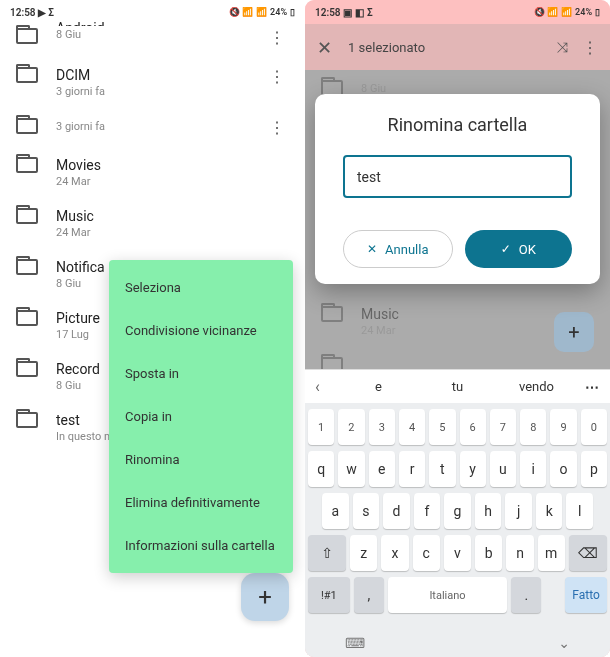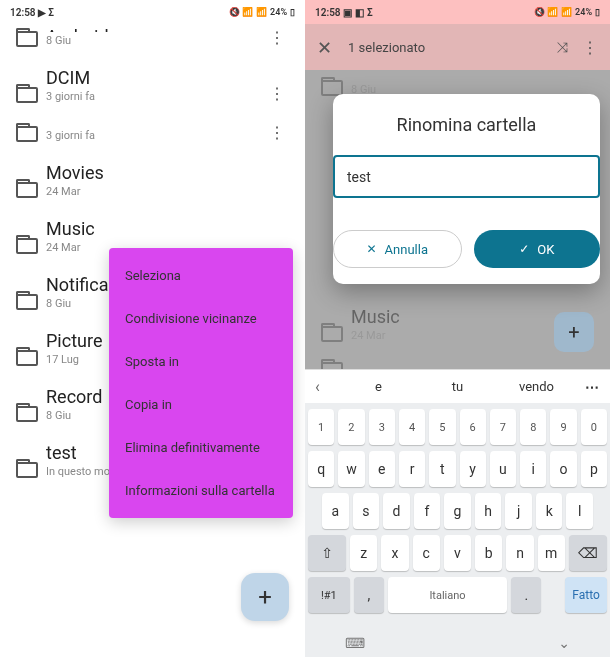--- a/index.html
+++ b/index.html
@@ -1,43 +1,43 @@
 <!DOCTYPE html>
 <html><head>
 <meta charset="utf-8">
 <style>
 * { box-sizing: border-box; margin: 0; padding: 0; font-family: -apple-system, BlinkMacSystemFont, 'Segoe UI', Roboto, sans-serif; }
 body { width: 610px; height: 657px; display: flex; background: #fff; overflow: hidden; }
-.screen { width: 305px; height: 657px; position: relative; overflow: hidden; }
+.screen { width: 305px; height: 657px; position: relative; overflow: hidden; border-radius: 9px; }
 .screen.right { background: #fca5a5; }
 .statusbar { height: 24px; display: flex; justify-content: space-between; align-items: center; padding: 0 10px; font-size: 10px; font-weight: 600; color: #333; }
 .statusbar .icons { display: flex; gap: 3px; align-items: center; font-size: 9px; }
 .header-left { padding: 8px 12px 12px; background: #e8eef4; }
 .header-left .title { color: #1976d2; font-size: 13px; font-weight: 500; }
 .selbar { height: 46px; display: flex; align-items: center; padding: 0 12px; gap: 16px; color: #555; }
 .selbar .x { font-size: 18px; color: #555; }
 .selbar .label { flex: 1; font-size: 13px; color: #444; }
 .selbar .shuffle { font-size: 14px; letter-spacing: -2px; }
 .selbar .more { font-size: 16px; }
 .list { background: #fff; }
-.item { display: flex; align-items: flex-end; padding: 10px 16px; gap: 8px; }
+.item { display: flex; align-items: flex-start; padding: 10px 16px; gap: 18px; }
 .item .folder-icon { width: 22px; height: 16px; border: 2px solid #555; border-radius: 2px; position: relative; flex-shrink: 0; }
 .item .folder-icon::before { content: ''; position: absolute; top: -5px; left: -2px; width: 10px; height: 3px; border: 2px solid #555; border-bottom: none; border-radius: 2px 2px 0 0; }
 .item .text { flex: 1; }
-.item .name { font-size: 18px; color: #222; }
+.item .name { font-size: 14px; color: #222; }
 .item .date { font-size: 11px; color: #888; margin-top: 2px; }
 .item .more { color: #555; font-size: 16px; padding: 0 4px; }
-.context-menu { position: absolute; top: 248px; left: 109px; right: 12px; background: #d946ef; box-shadow: 0 4px 16px rgba(0,0,0,0.2); border-radius: 4px; padding: 6px 0; z-index: 10; }
+.context-menu { position: absolute; top: 260px; left: 109px; right: 12px; background: #86efac; box-shadow: 0 4px 16px rgba(0,0,0,0.2); border-radius: 4px; padding: 6px 0; z-index: 10; }
 .context-menu .mi { padding: 14px 16px; font-size: 13px; color: #333; }
 .fab { position: absolute; bottom: 36px; right: 16px; width: 48px; height: 48px; border-radius: 14px; background: #bfd5e8; display: flex; align-items: center; justify-content: center; font-size: 24px; color: #333; box-shadow: 0 2px 6px rgba(0,0,0,0.15); }
 .dimmed { background: #ababab; }
 .dimmed .item { opacity: 0.5; }
 .dimmed .statusbar { background: rgba(255,255,255,0.3); }
 .dimmed .selbar { background: rgba(200,200,200,0.5); }
-.dialog { position: absolute; top: 94px; left: 28px; right: 10px; background: #fff; border-radius: 10px; padding: 20px 0 16px; box-shadow: 0 8px 24px rgba(0,0,0,0.3); z-index: 20; }
+.dialog { position: absolute; top: 94px; left: 10px; right: 10px; background: #fff; border-radius: 10px; padding: 20px 28px 16px; box-shadow: 0 8px 24px rgba(0,0,0,0.3); z-index: 20; }
 .dialog .dtitle { font-size: 18px; color: #333; text-align: center; margin-bottom: 20px; }
 .dialog .input-wrap { border: 2px solid #0d7490; border-radius: 4px; padding: 10px 12px; margin-bottom: 32px; }
 .dialog .input { border: none; outline: none; font-size: 14px; color: #333; width: 100%; background: transparent; }
 .dialog .btns { display: flex; gap: 12px; }
 .dialog .btn { flex: 1; height: 38px; border-radius: 20px; display: flex; align-items: center; justify-content: center; gap: 8px; font-size: 13px; cursor: pointer; }
 .dialog .btn.cancel { background: #fff; border: 1px solid #ccc; color: #0d7490; }
 .dialog .btn.ok { background: #0d7490; color: #fff; border: none; }
 .dialog .btn .ico { font-size: 12px; }
 .fab2 { position: absolute; top: 312px; right: 16px; width: 40px; height: 40px; border-radius: 10px; background: #9fb8cc; display: flex; align-items: center; justify-content: center; font-size: 20px; color: #333; z-index: 5; }
 .suggest { position: absolute; top: 369px; left: 0; right: 0; height: 34px; background: #fff; border-top: 1px solid #ddd; display: flex; align-items: center; padding: 0 10px; font-size: 13px; color: #333; }
@@ -133,20 +133,21 @@
           <div class="date">In questo momento</div>
         </div>
     </div>
   </div>
 
   <div class="context-menu">
     <div class="mi">Seleziona</div>
     <div class="mi">Condivisione vicinanze</div>
     <div class="mi">Sposta in</div>
     <div class="mi">Copia in</div>
+    <div class="mi">Rinomina</div>
     <div class="mi">Elimina definitivamente</div>
     <div class="mi">Informazioni sulla cartella</div>
   </div>
 
   <div class="fab">+</div>
 </div>
 
 <div class="screen right dimmed">
   <div class="statusbar">
     <div><span>12:58</span> <span>▣ ◧ Σ</span></div>

